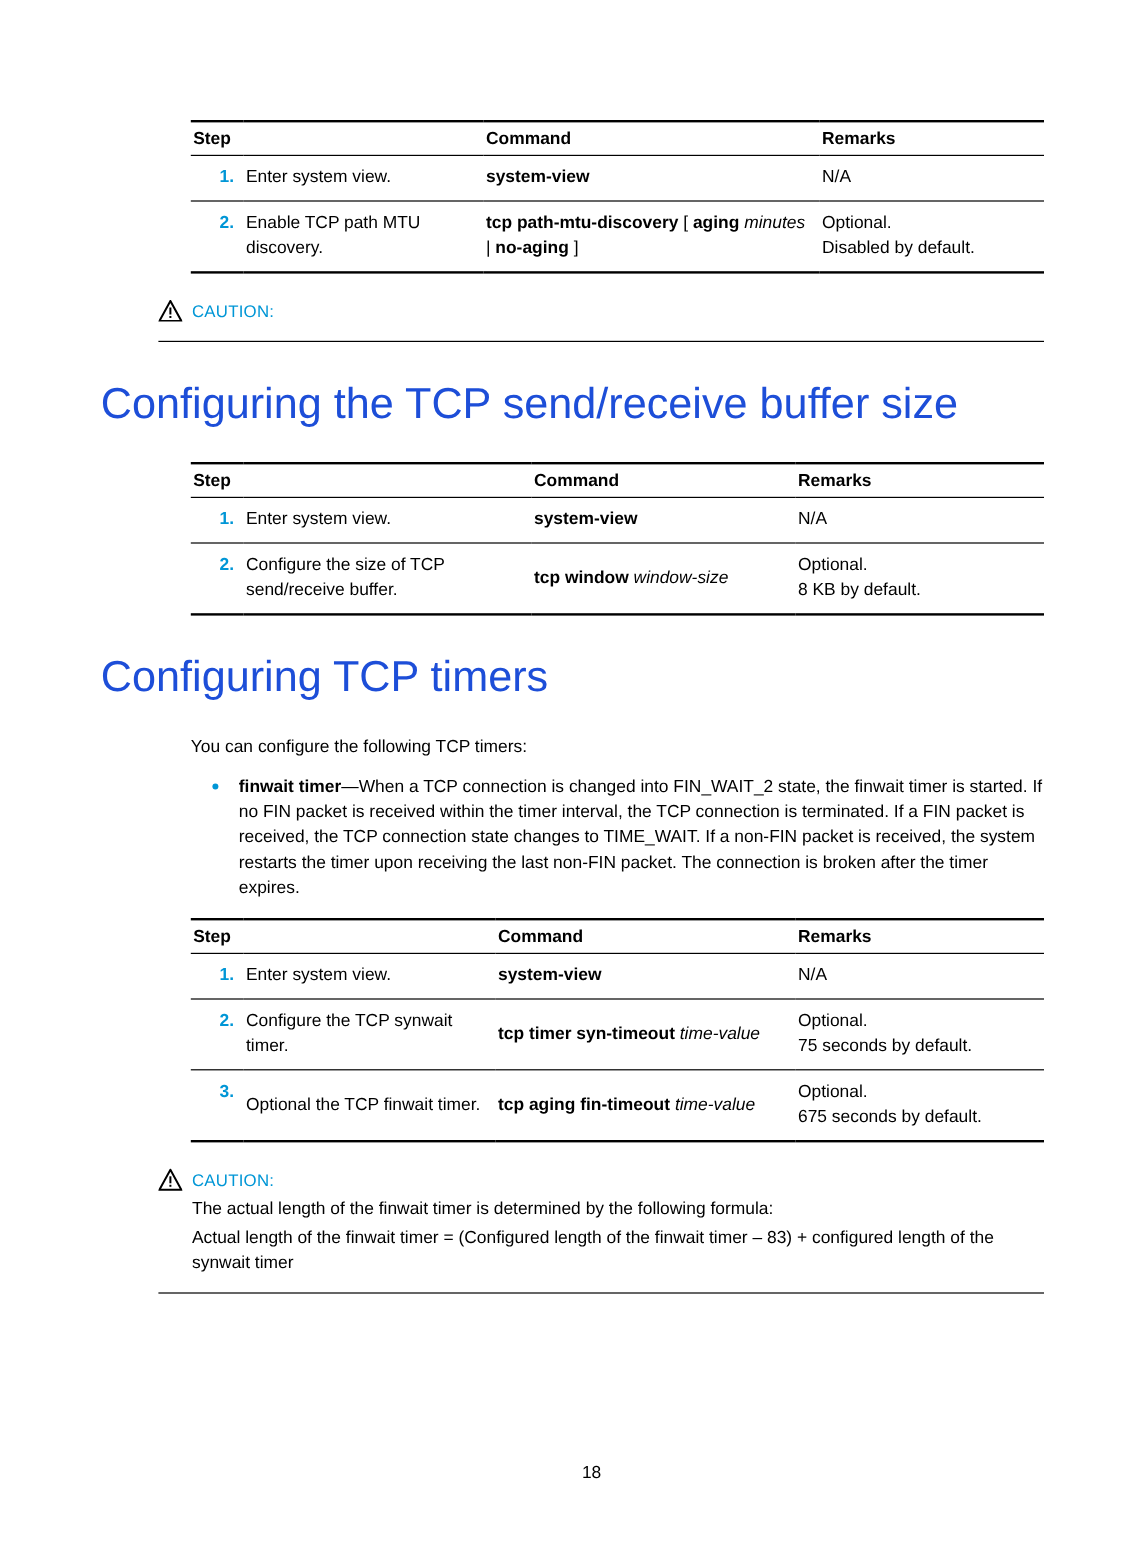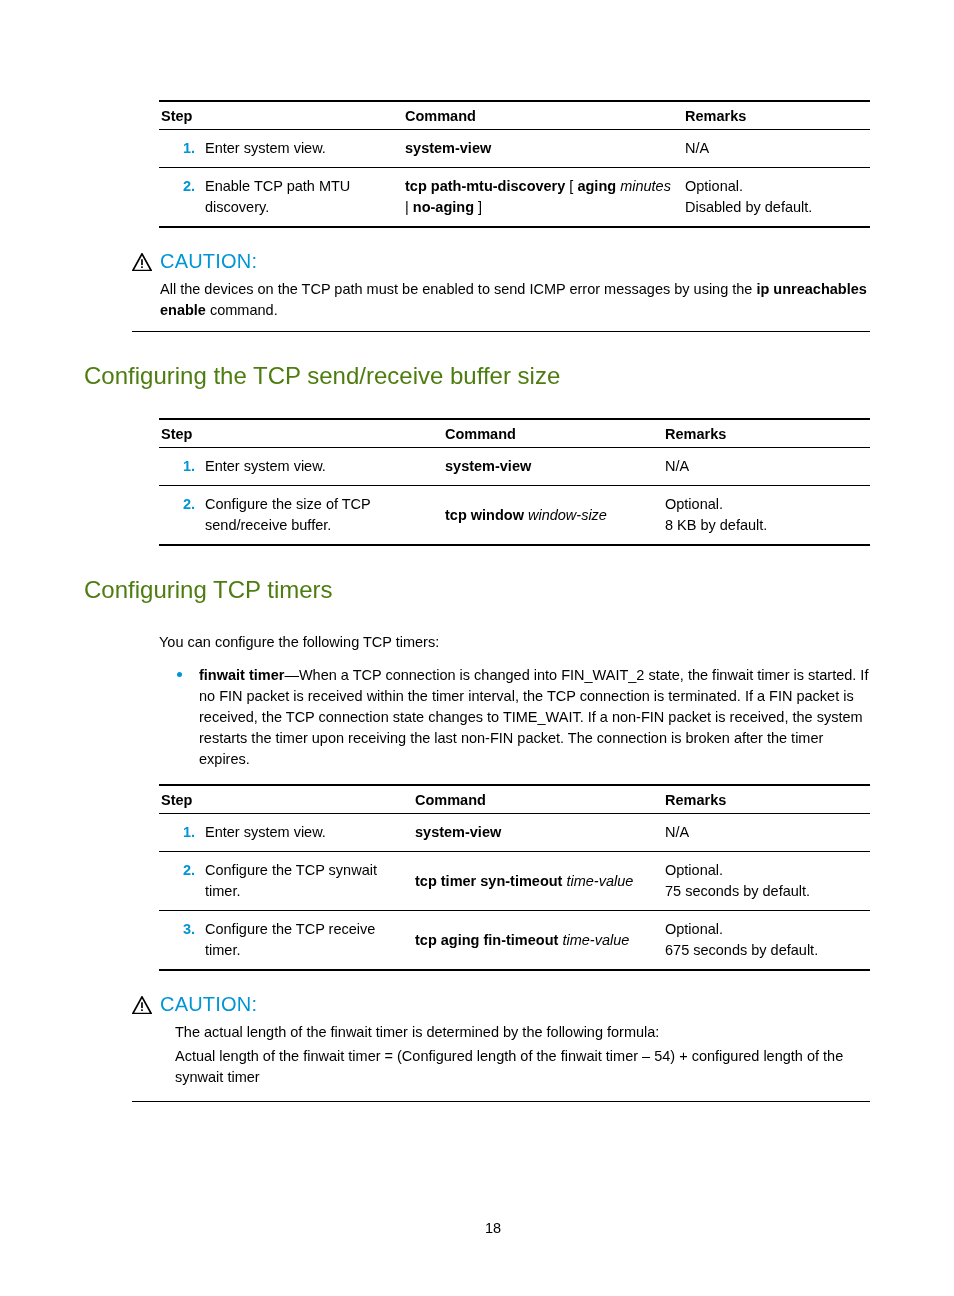--- a/index.html
+++ b/index.html
@@ -16,22 +16,22 @@
     box-sizing: border-box;
     padding: 100px 84px 40px 84px;
     position: relative;
   }
   .content-block {
     margin-left: 75px;
   }
   h2.section-title {
     font-family: Arial, Helvetica, sans-serif;
     font-weight: normal;
-    font-size: 24px;
-    color: #4d7c0f;
+    font-size: 36px;
+    color: #1d4ed8;
     margin: 30px 0 28px 0;
   }
   table.steps {
     width: 100%;
     border-collapse: collapse;
     font-size: 14.5px;
   }
   table.steps thead th {
     text-align: left;
     font-weight: bold;
@@ -73,29 +73,29 @@
     margin-bottom: 6px;
   }
   .caution-icon {
     width: 20px;
     height: 18px;
     flex: 0 0 20px;
   }
   .caution-icon svg { display: block; }
   .caution-label {
     color: #0096d6;
-    font-size: 20px;
+    font-size: 14px;
     letter-spacing: .2px;
   }
   .caution-body {
     margin-left: 28px;
     font-size: 14.5px;
     line-height: 1.45;
   }
-  .caution-body p { margin: 3px 15px; }
+  .caution-body p { margin: 3px 0; }
   p.para {
     margin: 12px 0 12px 0;
     line-height: 1.45;
   }
   ul.bullets {
     list-style: none;
     padding: 0;
     margin: 6px 0 14px 0;
   }
   ul.bullets li {
@@ -167,23 +167,20 @@
     <div class="caution-head">
       <span class="caution-icon">
         <svg viewBox="0 0 24 22">
             <path d="M12 1 L23 21 L1 21 Z" fill="none" stroke="#000" stroke-width="2"></path>
             <rect x="11" y="7.5" width="2" height="7" fill="#000"></rect>
             <rect x="11" y="16" width="2" height="2" fill="#000"></rect>
           </svg>
       </span>
       <span class="caution-label">CAUTION:</span>
     </div>
-    <div class="caution-body">
-      <span>All the devices on the TCP path must be enabled to send ICMP error messages by using the </span><span class="bold">ip unreachables enable</span><span> command.</span>
-    </div>
   </div>
 
   <h2 class="section-title">Configuring the TCP send/receive buffer size</h2>
 
   <div class="content-block">
     <table class="steps">
       <colgroup>
           <col style="width:40px">
           <col style="width:240px">
           <col style="width:220px">
@@ -251,21 +248,21 @@
           <td class="num">2.</td>
           <td class="stepdesc" style="vertical-align:middle">Configure the TCP synwait timer.</td>
           <td class="cmd" style="vertical-align:middle">
             <span class="bold">tcp timer syn-timeout</span><span class="ital"> time-value</span>
           </td>
           <td class="remarks" style="white-space:pre-line">Optional.
 75 seconds by default.</td>
         </tr>
         <tr>
           <td class="num">3.</td>
-          <td class="stepdesc" style="vertical-align:middle">Configure the TCP receive timer.</td>
+          <td class="stepdesc" style="vertical-align:middle">Optional the TCP finwait timer.</td>
           <td class="cmd" style="vertical-align:middle">
             <span class="bold">tcp aging fin-timeout</span><span class="ital"> time-value</span>
           </td>
           <td class="remarks" style="white-space:pre-line">Optional.
 675 seconds by default.</td>
         </tr>
       </tbody>
     </table>
   </div>
 
@@ -275,18 +272,18 @@
         <svg viewBox="0 0 24 22">
             <path d="M12 1 L23 21 L1 21 Z" fill="none" stroke="#000" stroke-width="2"></path>
             <rect x="11" y="7.5" width="2" height="7" fill="#000"></rect>
             <rect x="11" y="16" width="2" height="2" fill="#000"></rect>
           </svg>
       </span>
       <span class="caution-label">CAUTION:</span>
     </div>
     <div class="caution-body">
       <p>The actual length of the finwait timer is determined by the following formula:</p>
-      <p>Actual length of the finwait timer = (Configured length of the finwait timer – 54) + configured length of the synwait timer</p>
+      <p>Actual length of the finwait timer = (Configured length of the finwait timer – 83) + configured length of the synwait timer</p>
     </div>
   </div>
 
   <div class="pagenum">18</div>
 </div>
 
 </body></html>

